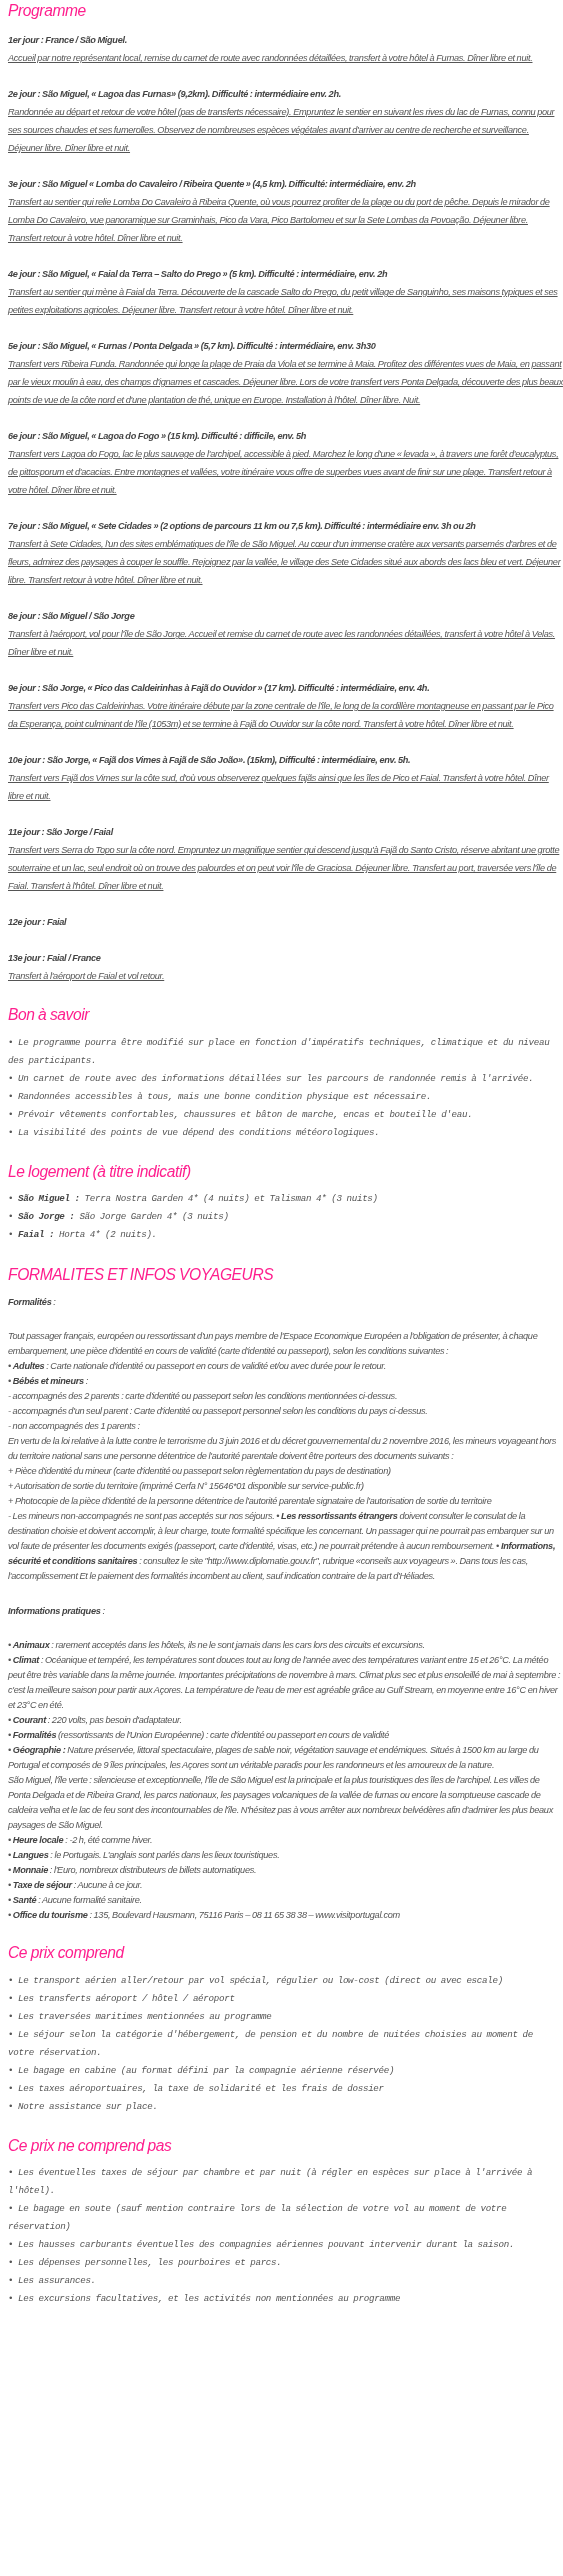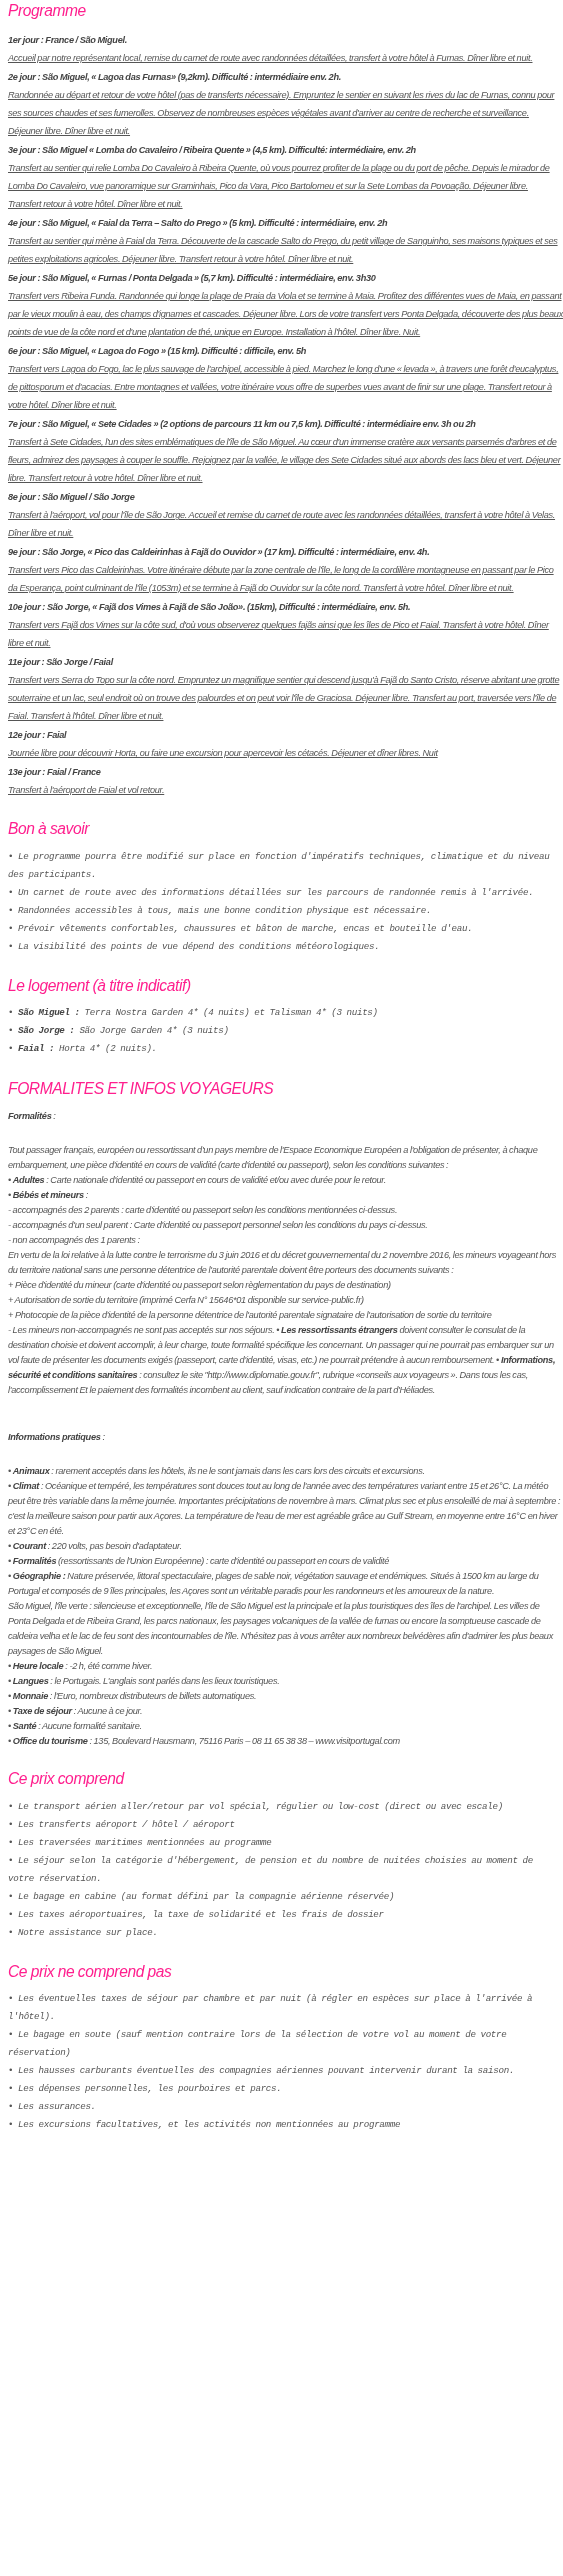--- a/index.html
+++ b/index.html
@@ -21,21 +21,21 @@
     font-size: 15.6px;
     letter-spacing: -0.4px;
     margin: 0;
     line-height: 22px;
     transform: scaleY(1.08);
     transform-origin: left center;
   }
   .sec { margin-bottom: 19.3px; padding-left: 8px; }
   .sec.first h2 { margin-top: 0; }
   .day { margin-top: 9px; }
-  .day + .day { margin-top: 1px; }
+  .day + .day { margin-top: 18px; }
   .day-title { font-weight: bold; color: #444444; line-height: 18px; display: block; }
   .day-text { line-height: 18px; display: block; text-decoration: underline; }
   .bullets { margin: 7.4px 0 0 0; padding: 0; list-style: none; font-family: Liberation Mono, monospace; }
   .bullets li { line-height: 18px; margin: 0; }
   .bullets li::before { content: "• "; font-style: normal; }
   b, .strong { font-weight: bold; color: #444444; }
   .line { line-height: 15px; display: block; }
   .spacer { height: 18px; }
   .sub-title { font-weight: bold; color: #444444; line-height: 18px; margin-top: 7.4px; }
 </style>
@@ -86,21 +86,20 @@
         <div class="day">
           <span class="day-title">10e jour : São Jorge, « Fajã dos Vimes à Fajã de São João». (15km), Difficulté : intermédiaire, env. 5h.</span>
           <span class="day-text">Transfert vers Fajã dos Vimes sur la côte sud, d'où vous observerez quelques fajãs ainsi que les îles de Pico et Faial. Transfert à votre hôtel. Dîner libre et nuit.</span>
         </div>
         <div class="day">
           <span class="day-title">11e jour : São Jorge / Faial</span>
           <span class="day-text">Transfert vers Serra do Topo sur la côte nord. Empruntez un magnifique sentier qui descend jusqu'à Fajã do Santo Cristo, réserve abritant une grotte souterraine et un lac, seul endroit où on trouve des palourdes et on peut voir l'île de Graciosa. Déjeuner libre. Transfert au port, traversée vers l'île de Faial. Transfert à l'hôtel. Dîner libre et nuit.</span>
         </div>
         <div class="day">
           <span class="day-title">12e jour : Faial</span>
-          <span class="day-text">Journée libre pour découvrir Horta, ou faire une excursion pour apercevoir les cétacés. Déjeuner et dîner libres. Nuit</span>
         </div>
         <div class="day">
           <span class="day-title">13e jour : Faial / France</span>
           <span class="day-text">Transfert à l'aéroport de Faial et vol retour.</span>
         </div>
       </div>
   </section>
 
   <section class="sec">
     <h2 class="section-title">Bon à savoir</h2>
@@ -133,21 +132,21 @@
         <div class="line">- accompagnés des 2 parents : carte d'identité ou passeport selon les conditions mentionnées ci-dessus.</div>
         <div class="line">- accompagnés d'un seul parent : Carte d'identité ou passeport personnel selon les conditions du pays ci-dessus.</div>
         <div class="line">- non accompagnés des 1 parents :</div>
         <div class="line">En vertu de la loi relative à la lutte contre le terrorisme du 3 juin 2016 et du décret gouvernemental du 2 novembre 2016, les mineurs voyageant hors du territoire national sans une personne détentrice de l'autorité parentale doivent être porteurs des documents suivants :</div>
         <div class="line">+ Pièce d'identité du mineur (carte d'identité ou passeport selon règlementation du pays de destination)</div>
         <div class="line">+ Autorisation de sortie du territoire (imprimé Cerfa N° 15646*01 disponible sur service-public.fr)</div>
         <div class="line">+ Photocopie de la pièce d'identité de la personne détentrice de l'autorité parentale signataire de l'autorisation de sortie du territoire</div>
       </div>
     <div class="line"><span>- Les mineurs non-accompagnés ne sont pas acceptés sur nos séjours. • </span><b>Les ressortissants étrangers</b><span> doivent consulter le consulat de la destination choisie et doivent accomplir, à leur charge, toute formalité spécifique les concernant. Un passager qui ne pourrait pas embarquer sur un vol faute de présenter les documents exigés (passeport, carte d'identité, visas, etc.) ne pourrait prétendre à aucun remboursement. • </span><b>Informations, sécurité et conditions sanitaires</b><span> : consultez le site "http://www.diplomatie.gouv.fr", rubrique «conseils aux voyageurs ». Dans tous les cas, l'accomplissement Et le paiement des formalités incombent au client, sauf indication contraire de la part d'Héliades.</span></div>
     <div class="spacer"></div>
-    <div class="sub-title" style="margin-top:12px"><span>Informations pratiques</span><span style="font-weight:normal"> :</span></div>
+    <div class="sub-title" style="margin-top:0"><span>Informations pratiques</span><span style="font-weight:normal"> :</span></div>
     <div class="spacer"></div>
     <div id="infos">
         <div class="line">• <b>Animaux</b><span> : rarement acceptés dans les hôtels, ils ne le sont jamais dans les cars lors des circuits et excursions.</span></div>
         <div class="line">• <b>Climat</b><span> : Océanique et tempéré, les températures sont douces tout au long de l'année avec des températures variant entre 15 et 26°C. La météo peut être très variable dans la même journée. Importantes précipitations de novembre à mars. Climat plus sec et plus ensoleillé de mai à septembre : c'est la meilleure saison pour partir aux Açores. La température de l'eau de mer est agréable grâce au Gulf Stream, en moyenne entre 16°C en hiver et 23°C en été.</span></div>
         <div class="line">• <b>Courant</b><span> : 220 volts, pas besoin d'adaptateur.</span></div>
         <div class="line">• <b>Formalités</b><span> (ressortissants de l'Union Européenne) : carte d'identité ou passeport en cours de validité</span></div>
         <div class="line">• <b>Géographie :</b><span> Nature préservée, littoral spectaculaire, plages de sable noir, végétation sauvage et endémiques. Situés à 1500 km au large du Portugal et composés de 9 îles principales, les Açores sont un véritable paradis pour les randonneurs et les amoureux de la nature.</span></div>
         <div class="line"><span>São Miguel, l'île verte : silencieuse et exceptionnelle, l'île de São Miguel est la principale et la plus touristiques des îles de l'archipel. Les villes de Ponta Delgada et de Ribeira Grand, les parcs nationaux, les paysages volcaniques de la vallée de furnas ou encore la somptueuse cascade de caldeira velha et le lac de feu sont des incontournables de l'île. N'hésitez pas à vous arrêter aux nombreux belvédères afin d'admirer les plus beaux paysages de São Miguel.</span></div>
         <div class="line">• <b>Heure locale</b><span> : -2 h, été comme hiver.</span></div>
         <div class="line">• <b>Langues</b><span> : le Portugais. L'anglais sont parlés dans les lieux touristiques.</span></div>

